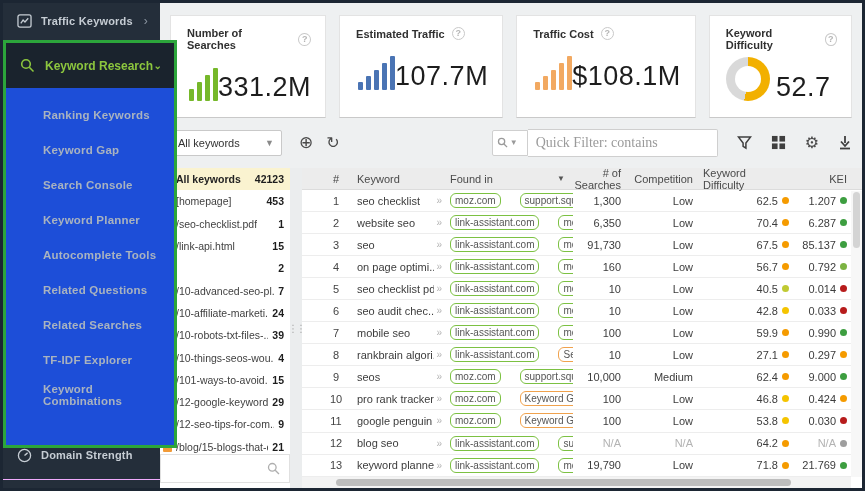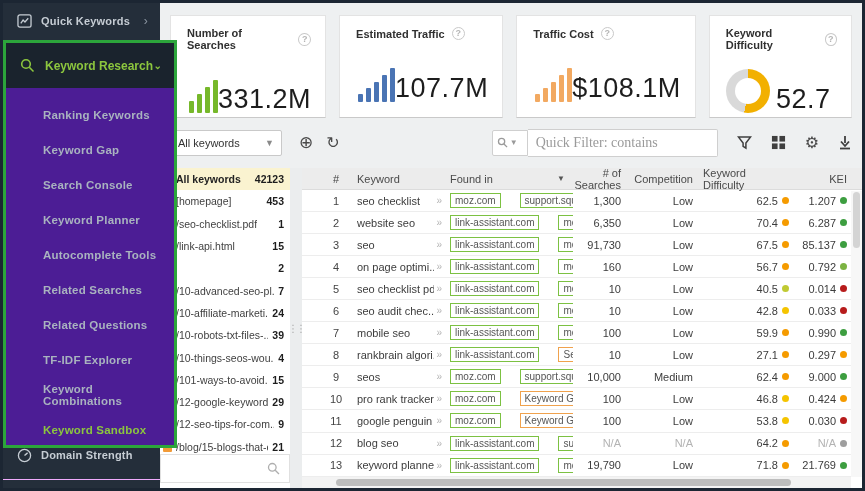--- a/index.html
+++ b/index.html
@@ -9,21 +9,21 @@
   
   .main { position:absolute; left:157px; top:0; right:0; bottom:0; background:#eef0f1; }
 
   
   .cards { display:flex; gap:13px; padding:12px 10px 0 10px; height:115px; }
   .card { flex:1; background:#fff; border:1px solid #e3e3e3; border-bottom:1px solid #c9c9c9; padding:11px 14px 10px 16px; }
   .card-title-row { display:flex; align-items:center; }
   .card-title { font-size:11px; font-weight:bold; color:#303030; }
   .help { width:13px; height:13px; border:1px solid #c9c9c9; border-radius:50%; color:#b5b5b5;
           font-size:9px; line-height:11px; text-align:center; margin-left:7px; font-weight:bold; }
-  .card-value-row { display:flex; align-items:flex-end; margin-top:20px; height:42px; }
+  .card-value-row { display:flex; align-items:flex-end; margin-top:8px; height:42px; }
   .big-num { font-size:27px; color:#1d1d1d; margin:0 auto; line-height:1; letter-spacing:0.5px; }
   .bars { display:flex; align-items:flex-end; gap:3px; margin-left:2px; }
   .bars i { display:block; width:5px; border-radius:1px; }
   .bars.b4 i:nth-child(1){height:12px}.bars.b4 i:nth-child(2){height:19px}.bars.b4 i:nth-child(3){height:26px}.bars.b4 i:nth-child(4){height:33px}
   .bars.b5 i:nth-child(1){height:8px}.bars.b5 i:nth-child(2){height:14px}.bars.b5 i:nth-child(3){height:20px}.bars.b5 i:nth-child(4){height:27px}.bars.b5 i:nth-child(5){height:34px}
   .bars.green i{background:#76b82a}.bars.blue i{background:#4a74b4}.bars.orange i{background:#f2a961}
   .donut { position:relative; width:44px; height:44px; border-radius:50%; background:#d9d9d9; }
   .donut::after { content:""; position:absolute; left:9px; top:9px; width:26px; height:26px; border-radius:50%; background:#fff; }
 
   
@@ -57,21 +57,21 @@
 
   .table-wrap { position:relative; flex:1; background:#fff; overflow:hidden; }
   .thead { display:flex; align-items:center; height:22px; background:#ececec; border-bottom:1px solid #dcdcdc;
            font-size:11px; color:#4a4a4a; }
   .trow { display:flex; align-items:center; height:22.05px; border-bottom:1px solid #ededed; font-size:11px; color:#3c3c3c; background:#fff; }
   .c-gut{width:19px;flex:none} .c-num{width:30px;flex:none;text-align:center;color:#444}
   .c-kw{width:95px;flex:none;display:flex;align-items:center;padding-left:6px;overflow:hidden;white-space:nowrap}
   .c-kw .kwt{overflow:hidden;white-space:nowrap}
   .chev2 { color:#b3b3b3; font-size:10px; margin-left:auto; padding:0 4px 0 2px; flex:none; cursor:pointer; }
   .c-found{width:127px;flex:none;display:flex;gap:19px;padding-left:4px;overflow:hidden;white-space:nowrap}
-  .tag { border:1px solid #7cc142; border-radius:0; background:#fff; color:#555; font-size:10px; padding:1px 4px;
+  .tag { border:1px solid #7cc142; border-radius:6px; background:#fff; color:#555; font-size:10px; padding:1px 4px;
          white-space:nowrap; flex:none; }
   .tag.t-o { border-color:#f0a24d; }
   .c-sear{width:60px;flex:none;text-align:right;padding-right:12px}
   .c-comp{width:70px;flex:none;text-align:right;padding-right:10px}
   .c-kd{width:90px;flex:none;display:flex;align-items:center;justify-content:flex-end;padding-right:4px}
   .c-kei{width:59px;flex:none;display:flex;align-items:center;justify-content:flex-end;padding-right:5px}
   .dot { width:7px; height:7px; border-radius:50%; margin-left:4px; flex:none; }
   .d-or{background:#f59b00}.d-yl{background:#f5c400}.d-yg{background:#c0ca33}.d-gr{background:#3d9e40}
   .d-lg{background:#7cb342}.d-rd{background:#b71c1c}.d-gy{background:#9e9e9e}
   .mut .c-sear,.mut .c-comp,.mut .c-kei .kv{color:#b3b3b3}
@@ -81,21 +81,21 @@
   .vthumb{position:absolute;top:1px;left:2px;width:7px;height:56px;background:#d4d4d4;border-radius:4px}
   .hscroll{position:absolute;left:0;right:11px;bottom:0;height:11px;background:#f3f3f3}
   .hthumb{position:absolute;top:2px;left:34px;width:455px;height:7px;background:#bdbdbd;border-radius:4px}
 
   
   .sidebar { position:absolute; left:0; top:0; bottom:0; width:157px; background:#242e3a; z-index:5; overflow:visible; }
   .nav-item { display:flex; align-items:center; height:36px; padding:0 12px 0 14px; color:#c6cdd4; font-size:11px; font-weight:bold;
               letter-spacing:0.2px; cursor:pointer; }
   .nav-item .nav-chev { margin-left:auto; color:#8a94a0; font-size:12px; font-weight:normal; }
   .nav-item svg { margin-right:9px; flex:none; }
-  .flyout { position:absolute; left:0; top:37px; width:174px; height:408px; background:#4c1d95; border:3px solid #2ca53b; }
+  .flyout { position:absolute; left:0; top:37px; width:174px; height:408px; background:#1d4ed8; border:3px solid #2ca53b; }
   .fly-header { display:flex; align-items:center; height:45px; background:#1a232d; padding:0 12px 0 14px; color:#8cc63e;
                 font-size:12px; font-weight:bold; cursor:pointer; }
   .fly-header svg { margin-right:10px; flex:none; }
   .fly-header .nav-chev { margin-left:auto; color:#8cc63e; font-size:10px; }
   .fly-items { padding-top:9px; }
   .fly-item { display:flex; align-items:center; height:35px; padding-left:37px; color:#a9b3bf; font-size:11.5px; font-weight:bold;
               letter-spacing:0.2px; cursor:pointer; }
   .fly-item.active { color:#8cc63e; }
   .sidebar-bottom { position:absolute; left:0; bottom:8px; width:100%; border-bottom:1px solid #f0abfc; padding-bottom:6px; }
 </style>
@@ -653,21 +653,21 @@
       </div>
     </div>
   </div>
 
   <div class="sidebar">
     <div class="nav-item">
       <svg width="15" height="14" viewBox="0 0 16 15">
         <rect x="1" y="1" width="14" height="13" rx="2" fill="none" stroke="#c6cdd4" stroke-width="1.4"></rect>
         <path d="M4 10 L6.5 6.5 L8.5 8.5 L12 4.5" fill="none" stroke="#c6cdd4" stroke-width="1.4"></path>
       </svg>
-      <span>Quick Keywords</span>
+      <span>Traffic Keywords</span>
       <span class="nav-chev">›</span>
     </div>
 
     <div class="flyout">
       <div class="fly-header">
         <svg width="15" height="15" viewBox="0 0 15 15">
           <circle cx="6" cy="6" r="4.3" fill="none" stroke="#8cc63e" stroke-width="1.6"></circle>
           <line x1="9.3" y1="9.3" x2="13.5" y2="13.5" stroke="#8cc63e" stroke-width="1.6"></line>
         </svg>
         <span>Keyword Research</span>
@@ -678,29 +678,28 @@
           <div class="fly-item">Ranking Keywords</div>
 
           <div class="fly-item">Keyword Gap</div>
 
           <div class="fly-item">Search Console</div>
 
           <div class="fly-item">Keyword Planner</div>
 
           <div class="fly-item">Autocomplete Tools</div>
 
+          <div class="fly-item">Related Questions</div>
+
           <div class="fly-item">Related Searches</div>
 
-          <div class="fly-item">Related Questions</div>
-
           <div class="fly-item">TF-IDF Explorer</div>
 
           <div class="fly-item">Keyword Combinations</div>
 
-          <div class="fly-item active">Keyword Sandbox</div>
         </div>
     </div>
 
     <div class="sidebar-bottom">
       <div class="nav-item">
         <svg width="15" height="15" viewBox="0 0 16 16">
           <circle cx="8" cy="8" r="6.5" fill="none" stroke="#c6cdd4" stroke-width="1.4"></circle>
           <line x1="8" y1="8" x2="11.3" y2="5.2" stroke="#c6cdd4" stroke-width="1.4"></line>
         </svg>
         <span>Domain Strength</span>

